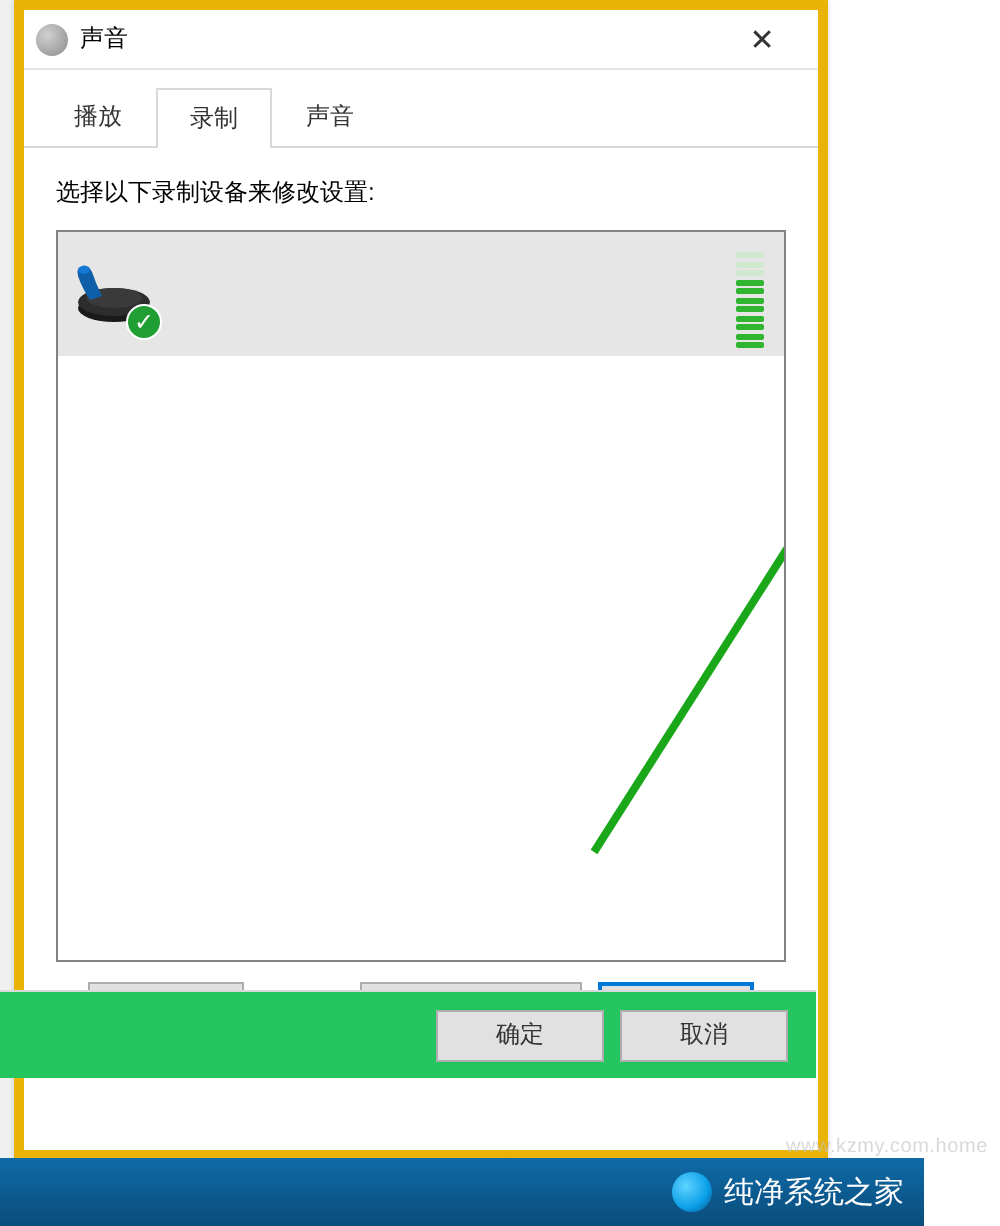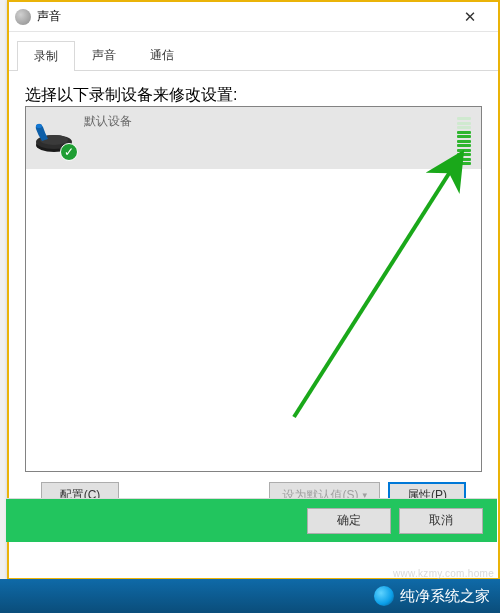--- a/index.html
+++ b/index.html
@@ -1,85 +1,84 @@
 <!DOCTYPE html>
 <html><head>
 <meta charset="utf-8">
 <style>
   * { box-sizing: border-box; font-family: "Microsoft YaHei", "Segoe UI", Tahoma, sans-serif; }
   body { margin: 0; width: 500px; height: 613px; background: #fff; overflow: hidden; position: relative; }
   .overlay-bg { position: absolute; left: 0; top: 0; width: 16px; height: 580px; background: #f0f0f0; border-right: 1px solid #d9d9d9; }
-  .window { position: absolute; left: 7px; top: 0; width: 493px; height: 580px; background: #fff; border: 2px solid #eab308; box-shadow: 0 0 3px rgba(0,0,0,.15); }
+  .window { position: absolute; left: 7px; top: 0; width: 407px; height: 580px; background: #fff; border: 5px solid #eab308; box-shadow: 0 0 3px rgba(0,0,0,.15); }
   .titlebar { height: 30px; display: flex; align-items: center; padding: 0 6px; border-bottom: 1px solid #e5e5e5; background: #fff; }
   .titlebar-icon { width: 16px; height: 16px; border-radius: 50%; background: radial-gradient(circle at 35% 35%, #d0d0d0 0%, #a0a0a0 70%, #808080 100%); margin-right: 6px; }
   .titlebar-text { font-size: 12px; color: #000; flex: 1; }
   .close-btn { width: 44px; height: 28px; display: flex; align-items: center; justify-content: center; font-size: 15px; color: #333; cursor: default; }
   .tabs { display: flex; padding: 8px 8px 0 8px; border-bottom: 1px solid #d9d9d9; background: #fff; font-size: 12px; color: #333; position: relative; }
   .tab { padding: 6px 16px; border: 1px solid transparent; border-bottom: none; cursor: default; position: relative; }
   .tab.active { border-color: #d9d9d9; background: #fff; top: 1px; text-align: right; }
   .content { padding: 14px 16px 10px 16px; }
-  .instruction { font-size: 16px; color: #000; }
+  .instruction { font-size: 12px; color: #000; margin-bottom: 10px; }
   .device-list { border: 1px solid #828282; height: 366px; background: #fff; position: relative; overflow: hidden; }
   .device-item { display: flex; align-items: flex-start; padding: 6px 10px 6px 6px; background: #e6e6e6; height: 62px; position: relative; }
   .dev-icon { width: 44px; height: 44px; position: relative; margin-right: 8px; margin-top: 2px; }
   .dev-icon svg { width: 44px; height: 44px; }
   .badge { position: absolute; right: -2px; bottom: -2px; width: 18px; height: 18px; border-radius: 50%; background: #1e9e33; display: flex; align-items: center; justify-content: center; color: #fff; font-size: 12px; line-height: 1; border: 1.5px solid #fff; }
   .dev-text { flex: 1; font-size: 12px; color: #666; line-height: 16px; }
   .dev-title { color: #000; }
   .level-meter { width: 14px; height: 50px; display: flex; flex-direction: column; justify-content: flex-end; gap: 1.5px; margin-top: 2px; }
   .level-bar { height: 3px; border-radius: 1px; }
   .level-bar.off { background: #cfe9cf; }
   .level-bar.on { background: #2fb52f; }
   .arrow { position: absolute; pointer-events: none; }
   .bottom-buttons { display: flex; padding: 10px 16px 4px 16px; gap: 8px; font-size: 12px; }
   .spacer { flex: 1; }
   .btn { height: 26px; border: 1px solid #adadad; background: #e1e1e1; padding: 0 12px; display: flex; align-items: center; justify-content: center; font-size: 12px; color: #333; cursor: default; min-width: 78px; }
   .btn.focus { border: 2px solid #0078d7; padding: 0 11px; height: 26px; }
   .btn.disabled { color: #a0a0a0; }
   .btn .caret { margin-left: 4px; font-size: 9px; }
   .dialog-buttons { position: absolute; right: 1px; bottom: 36px; height: 44px; width: 491px; border-top: 1px solid #d9d9d9; background: #22c55e; display: flex; align-items: center; justify-content: flex-end; padding: 0 14px; gap: 8px; }
-  .footer { position: absolute; left: 0; bottom: 0; width: 500px; height: 34px; background: linear-gradient(#0f6aa8,#0a4d7a); display: flex; align-items: center; color: #fff; font-size: 15px; padding: 0 10px; justify-content: flex-end; }
+  .footer { position: absolute; left: 0; bottom: 0; width: 462px; height: 34px; background: linear-gradient(#0f6aa8,#0a4d7a); display: flex; align-items: center; color: #fff; font-size: 15px; padding: 0 10px; justify-content: flex-end; }
   .footer-logo { width: 20px; height: 20px; border-radius: 50%; background: radial-gradient(circle at 35% 35%, #5fd3ff 0%, #0a9ee8 60%, #0a4d7a 100%); margin-right: 6px; }
   .footer-url { position: absolute; right: 6px; bottom: 34px; font-size: 10px; color: #c0c0c0; opacity: .6; letter-spacing: .3px; text-align: right; }
 </style>
 </head>
 <body>
 
 <div class="overlay-bg"></div>
 
 <div class="window">
   <div class="titlebar">
     <div class="titlebar-icon"></div>
     <div class="titlebar-text">声音</div>
     <div class="close-btn">✕</div>
   </div>
 
   <div class="tabs">
+    <div class="tab">播放</div>
     <div class="tab active">录制</div>
     <div class="tab">声音</div>
-    <div class="tab">通信</div>
   </div>
 
   <div class="content">
     <div class="instruction">选择以下录制设备来修改设置:</div>
 
     <div class="device-list">
       <div class="device-item">
         <div class="dev-icon">
           <svg viewBox="0 0 44 44">
             <ellipse cx="22" cy="30" rx="18" ry="7" fill="#1a1a1a"></ellipse>
             <ellipse cx="22" cy="27" rx="18" ry="7" fill="#2d2d2d"></ellipse>
             <ellipse cx="22" cy="25" rx="14" ry="5" fill="#3a3a3a"></ellipse>
             <path d="M10 26 Q6 20 4 14 Q3 10 6 9 Q9 8 11 12 Q13 18 16 24" fill="#0e5fa8"></path>
             <ellipse cx="7" cy="11" rx="3" ry="2" fill="#1478d4"></ellipse>
           </svg>
           <div class="badge">✓</div>
         </div>
         <div class="dev-text">
-          <div>默认设备</div>
         </div>
         <div class="level-meter" id="level-meter">
             <div class="level-bar off"></div>
             <div class="level-bar off"></div>
             <div class="level-bar off"></div>
             <div class="level-bar on"></div>
             <div class="level-bar on"></div>
             <div class="level-bar on"></div>
             <div class="level-bar on"></div>
             <div class="level-bar on"></div>

